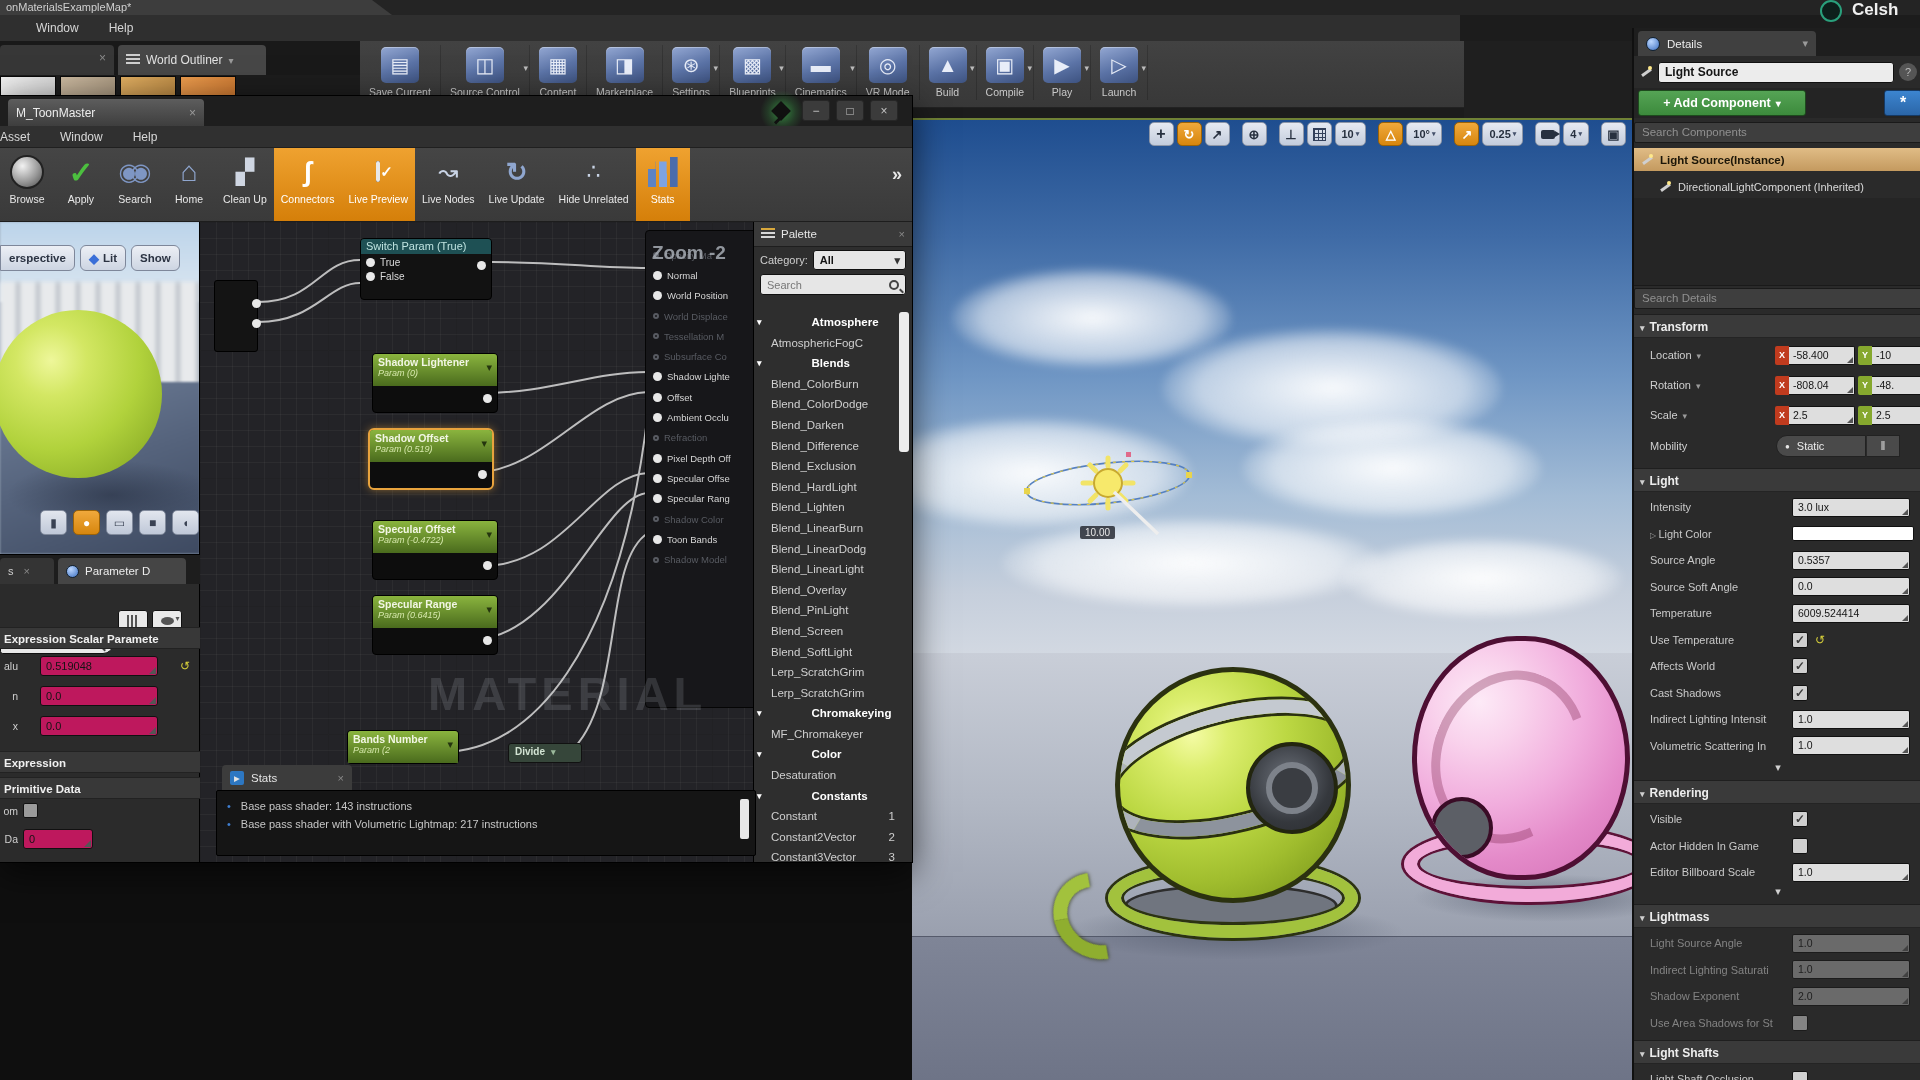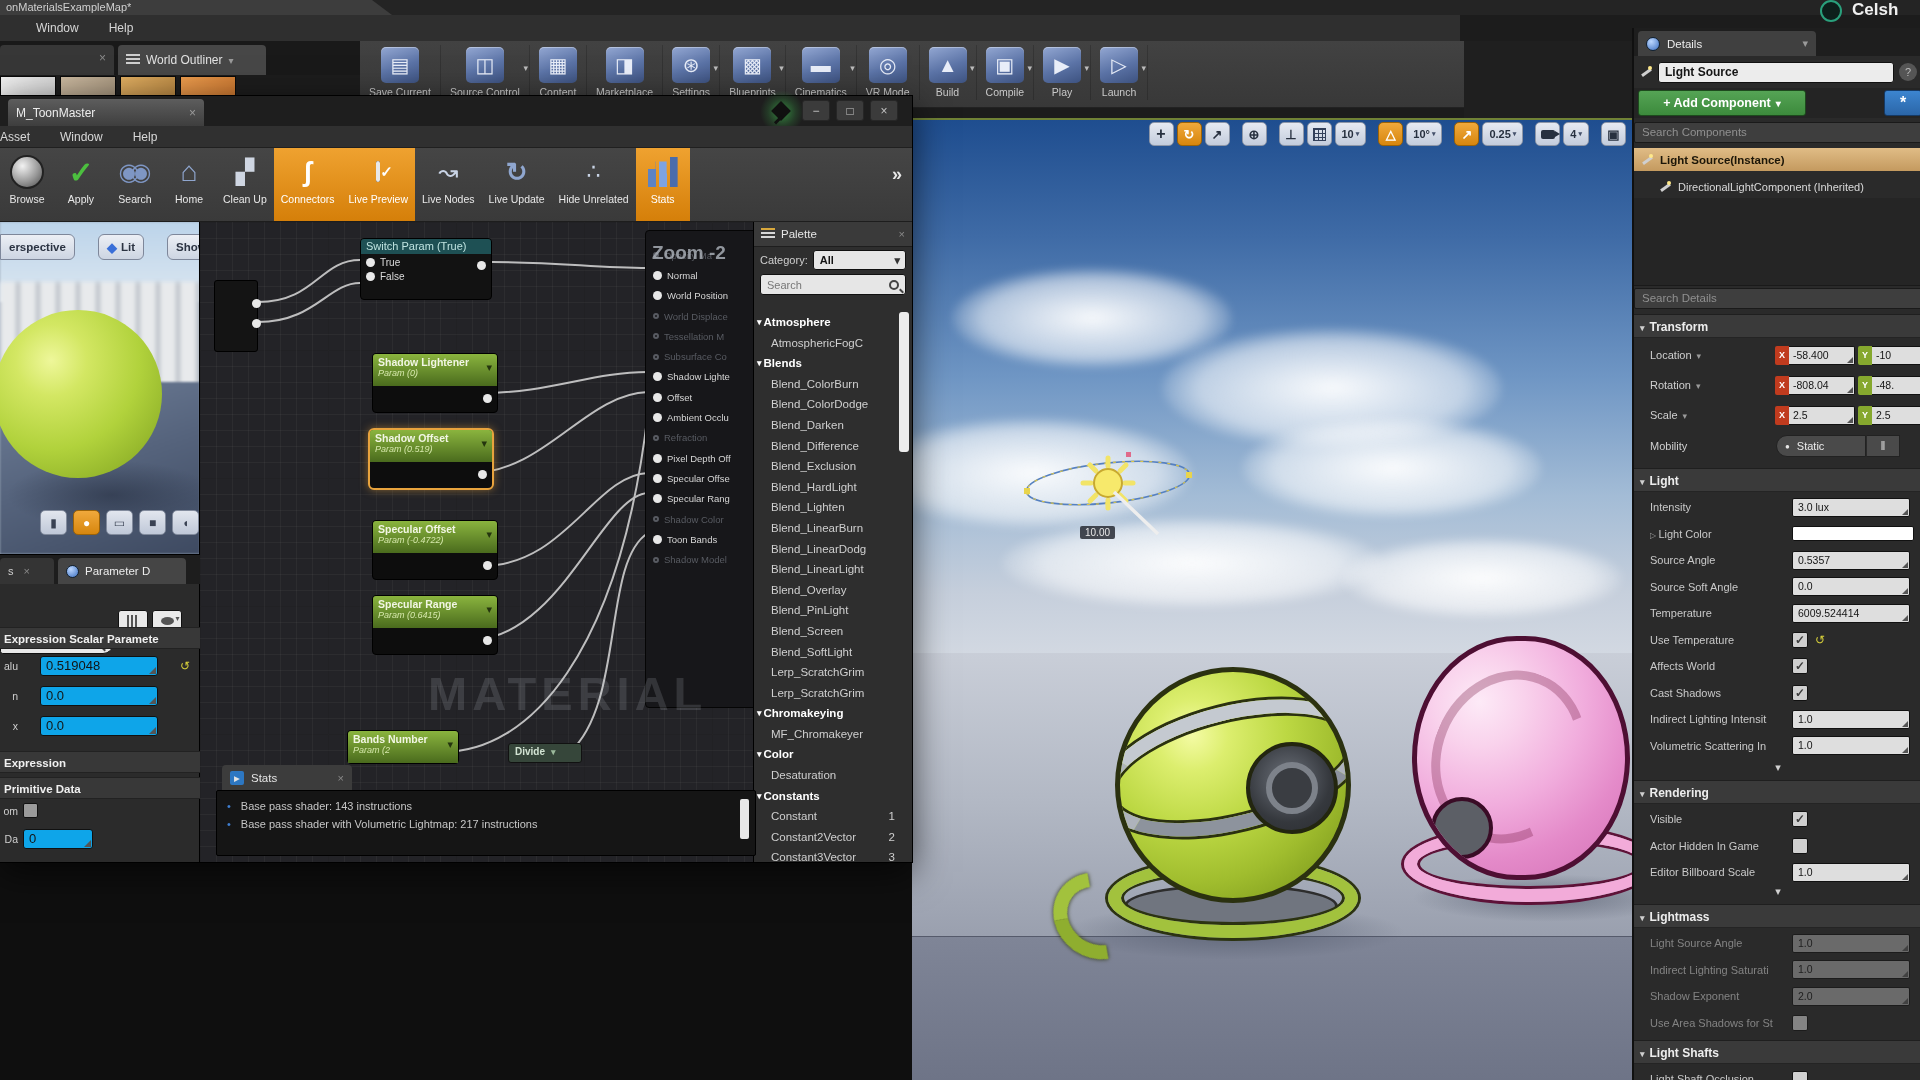--- a/index.html
+++ b/index.html
@@ -169,21 +169,21 @@
     border-right:1px solid #000; background:#9aa7b8; }
   .pv-bg1 { position:absolute; left:0; top:0; width:200px; height:80px; background:linear-gradient(#bcd4ea,#dce7f1); filter:blur(1px); }
   .pv-bg2 { position:absolute; left:0; top:60px; width:200px; height:110px;
     background:repeating-linear-gradient(90deg,#e8eaec 0 16px,#b9bfc7 16px 20px); filter:blur(2px); }
   .pv-bg3 { position:absolute; left:0; top:160px; width:200px; height:172px;
     background:linear-gradient(160deg,#70809a 0%,#55637c 50%,#3e4a61 100%); filter:blur(1px); }
   .pv-shadow { position:absolute; left:6px; top:238px; width:210px; height:70px; border-radius:50%;
     background:radial-gradient(ellipse, rgba(30,38,55,.5), rgba(30,38,55,0) 70%); }
   .pv-sphere { position:absolute; left:-6px; top:88px; width:168px; height:168px; border-radius:50%;
     background:radial-gradient(circle at 34% 30%, #eef79a 0%, #d3e763 22%, #b1d23c 55%, #93b52b 80%, #7fa021 100%); }
-  .pv-btns { position:absolute; left:0; top:12px; display:flex; gap:23px; }
+  .pv-btns { position:absolute; left:0; top:23px; display:flex; gap:5px; }
   .pv-btn { height:26px; border-radius:6px; background:linear-gradient(#eceff5,#cdd5e2); border:1px solid #7e879a;
     color:#2b3342; font-size:11.5px; font-weight:bold; display:flex; align-items:center; justify-content:center;
     padding:0 8px; gap:4px; cursor:pointer; }
   .pv-btn:first-child { border-radius:0 6px 6px 0; }
   .lit-cube { color:#3a6fd8; font-size:13px; }
   .lit-cube::after { content:"◆"; }
   .pv-shapes { position:absolute; left:40px; top:288px; display:flex; gap:6px; }
   .shape-btn { width:27px; height:25px; border-radius:5px; background:linear-gradient(#e2e6ee,#bfc8d8);
     border:1px solid #828b9d; color:#3a4253; font-size:12px; display:flex; align-items:center; justify-content:center; cursor:pointer; }
   .shape-btn.active { background:linear-gradient(#f0a93c,#d7860e); border-color:#9c6307; color:#fff; }
@@ -208,22 +208,22 @@
   .pp-iconbtn { width:30px; height:22px; background:#e9e9e9; border:1px solid #111; border-radius:3px;
     display:flex; align-items:center; justify-content:center; color:#444; font-size:11px; cursor:pointer; }
   .cols-ic { width:12px; height:12px; background:repeating-linear-gradient(90deg,#555 0 2px,transparent 2px 4px); }
   .eye-ic { width:13px; height:8px; border-radius:50%; background:#555; position:relative; }
   .eye-ic::after { content:"▾"; position:absolute; left:15px; top:-3px; font-size:8px; color:#555; }
   .pp-section { position:absolute; left:0; width:200px; height:22px; background:#383838; border-top:1px solid #222;
     border-bottom:1px solid #222; color:#f0f0f0; font-size:11.5px; font-weight:bold; line-height:22px; padding-left:4px; }
   .pp-rows { position:absolute; left:0; top:96px; width:200px; }
   .pp-row { display:flex; align-items:center; height:30px; gap:22px; }
   .pp-row .lbl { width:18px; color:#cfcfcf; font-size:10.5px; text-align:right; }
-  .vbox { position:relative; background:#0ea5e9; border:1px solid #111; border-radius:3px; height:20px;
-    color:#141414; font-size:13px; line-height:18px; padding:0 5px; width:118px; overflow:hidden; }
+  .vbox { position:relative; background:#be185d; border:1px solid #111; border-radius:3px; height:20px;
+    color:#141414; font-size:11px; line-height:18px; padding:0 5px; width:118px; overflow:hidden; }
   .vbox::after { content:""; position:absolute; right:1px; bottom:1px; border-style:solid; border-width:0 0 7px 7px;
     border-color:transparent transparent #555 transparent; }
   .reset-ic { color:#d6cf3a; font-size:12px; }
   .reset-ic::after { content:"↺"; }
   .pp-check { width:15px; height:15px; background:#9a9a9a; border:1px solid #111; border-radius:2px; }
   .pp-numrow { position:absolute; display:flex; align-items:center; gap:5px; }
   .pp-numrow .lbl { width:18px; color:#cfcfcf; font-size:10.5px; text-align:right; }
 
   
   .graph { position:absolute; left:200px; top:126px; width:553px; height:640px; overflow:hidden;
@@ -293,21 +293,21 @@
   .pal-cat { height:26px; display:flex; align-items:center; gap:5px; padding:0 6px; }
   .pal-cat .lbl { color:#cfcfcf; font-size:11px; }
   .pal-dd { flex:1; height:20px; background:#e6e6e6; border:1px solid #111; border-radius:3px; color:#141414;
     font-size:11px; font-weight:bold; line-height:18px; padding:0 6px; position:relative; }
   .pal-dd::after { content:"▾"; position:absolute; right:5px; color:#333; }
   .pal-search { margin:1px 6px; height:21px; background:#e6e6e6; border:1px solid #111; border-radius:3px;
     color:#777; font-size:11px; display:flex; align-items:center; justify-content:space-between; padding:0 6px; }
   .pal-list { position:absolute; left:0; top:82px; width:159px; height:558px; overflow:hidden; padding-top:8px; }
   .pal-row { height:20.6px; line-height:20.6px; font-size:11.5px; color:#cfcfcf; padding-left:17px;
     white-space:nowrap; overflow:hidden; display:flex; }
-  .pal-row.group { color:#fff; font-weight:bold; padding-left:3px; }
+  .pal-row.group { color:#fff; font-weight:bold; padding-left:3px;gap:48px; }
   .pal-row.group::before { content:"▾"; font-size:9px; margin-right:2px; }
   .pal-num { margin-left:auto; padding-right:18px; }
   .pal-scroll { position:absolute; right:3px; top:90px; width:10px; height:140px; background:#ececec; border-radius:3px; }
 
   
   #details { position:absolute; left:1632px; top:28px; width:288px; height:1052px; background:#2a2a2a;
     border-left:2px solid #101010; z-index:30; overflow:hidden; }
   .dt-tabrow { position:absolute; left:0; top:0; width:288px; height:28px; background:#1e1e1e; }
   .dt-tab { position:absolute; left:4px; top:3px; width:178px; height:25px; background:#404040; border-radius:4px 4px 0 0;
     display:flex; align-items:center; gap:7px; padding:0 8px; }

